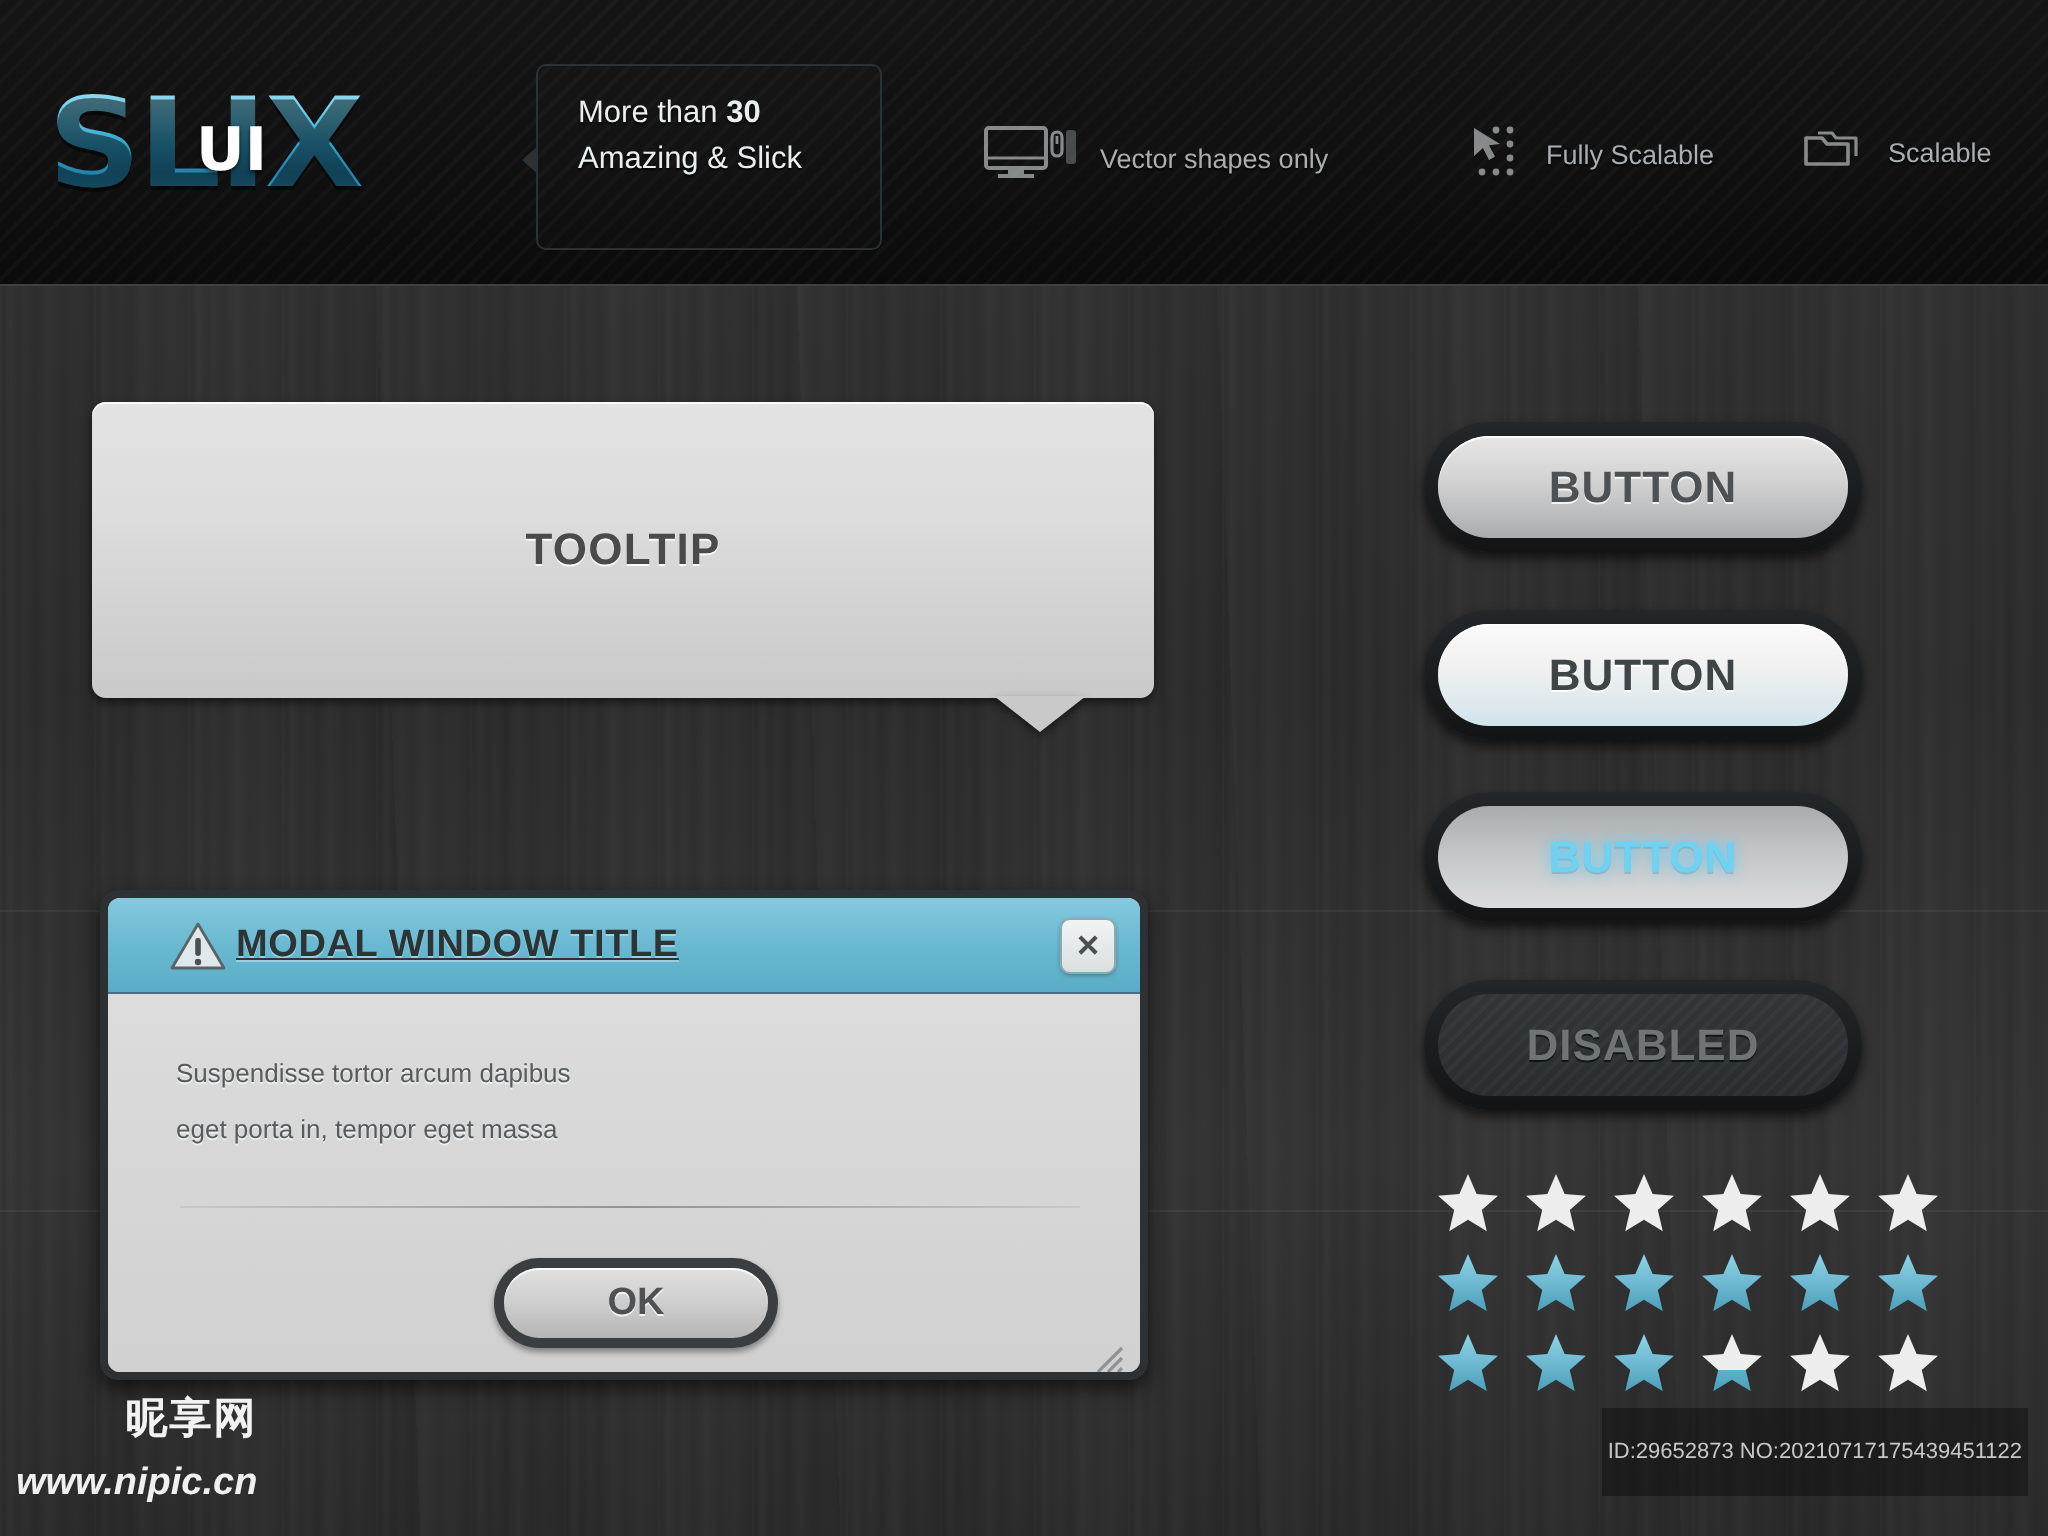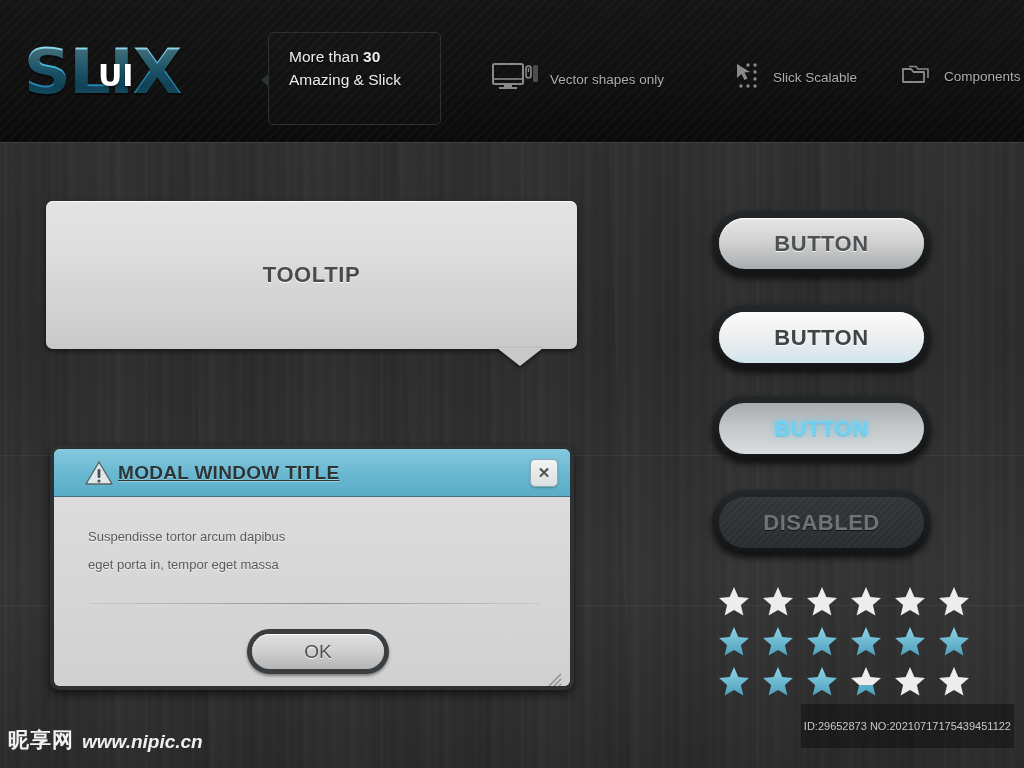--- a/index.html
+++ b/index.html
@@ -135,21 +135,21 @@
   #ok-btn {
     position:absolute; left:193px; top:132px; width:142px; height:45px;
     border-radius:23px; background:#3a3e40; padding:5px;
     box-shadow:0 2px 3px rgba(0,0,0,0.4);
     cursor:pointer;
   }
   #ok-inner {
     width:100%; height:100%; border-radius:18px;
     background:linear-gradient(180deg,#e0e0e0 0%,#cfcfcf 48%,#b5b5b5 100%);
     display:flex; align-items:center; justify-content:center;
-    font-size:19px; font-weight:normal; color:#4e5254;
+    font-size:19px; font-weight:bold; color:#4e5254;
     text-shadow:0 1px 0 rgba(255,255,255,0.8);
     box-shadow:inset 0 1px 0 rgba(255,255,255,0.9);
   }
   #resize-grip { position:absolute; right:8px; bottom:6px; width:18px; height:18px; opacity:0.55; }
 
   
   .btn-outer {
     position:absolute; border-radius:36px; padding:7px;
     background:linear-gradient(180deg,#242729 0%,#121415 100%);
     box-shadow:0 3px 6px rgba(0,0,0,0.65);
@@ -173,21 +173,21 @@
       repeating-linear-gradient(135deg, rgba(255,255,255,0.028) 0 2px, rgba(0,0,0,0) 2px 5px),
       linear-gradient(180deg,#333638 0%,#2a2d2f 100%);
     color:#6f7477; text-shadow:0 1px 0 rgba(0,0,0,0.6);
   }
 
   
   .star-row { position:absolute; display:flex; gap:12px; }
   .star { width:32px; height:31px; }
 
   
-  #footer-logo { position:absolute; left:8px; bottom:14px; display:flex; align-items:flex-end; gap:8px; }
+  #footer-logo { position:absolute; left:8px; bottom:14px; display:flex; align-items:flex-end; gap:8px;flex-direction:column; }
   #footer-cn { font-family:"DejaVu Sans", sans-serif; font-size:21px; font-weight:bold;
                color:#f2f2f2; letter-spacing:1px; }
   #footer-url { font-family:Liberation Sans, sans-serif; font-style:italic;
                 font-size:19px; font-weight:bold; color:#f0f0f0; padding-bottom:1px; }
   #footer-id { position:absolute; right:10px; bottom:20px;
                font-size:11px; color:#c8c8c8; background:rgba(0,0,0,0.35); padding:16px 3px;
                font-family:"Liberation Sans", sans-serif; }
 </style>
 </head>
 <body>
@@ -230,31 +230,31 @@
         <path d="M2 2 L2 16 L6.5 12 L9.5 18 L12.5 16.4 L9.5 10.6 L15 10 Z" fill="#cfd3d5"></path>
         <circle cx="20" cy="3" r="1.7" fill="#cfd3d5"></circle>
           <circle cx="20" cy="10" r="1.7" fill="#cfd3d5"></circle>
         <circle cx="20" cy="17" r="1.7" fill="#cfd3d5"></circle>
           <circle cx="13" cy="3" r="1.7" fill="#cfd3d5"></circle>
         <circle cx="20" cy="24" r="1.7" fill="#cfd3d5"></circle>
           <circle cx="13" cy="24" r="1.7" fill="#cfd3d5"></circle>
         <circle cx="6" cy="24" r="1.7" fill="#cfd3d5"></circle>
       </svg>
     </span>
-    <span class="feat-label">Slick Scalable</span>
+    <span class="feat-label">Fully Scalable</span>
   </div>
 
   <div class="feat" style="left:900px">
     <span class="ico">
       <svg width="32" height="24" viewBox="0 0 32 24">
         <path d="M3 20 L3 7 L11 7 L13.5 10 L24 10 L24 20 Z" fill="none" stroke="#cfd3d5" stroke-width="1.8" stroke-linejoin="round"></path>
         <path d="M9 4.5 L16 4.5 L18 7 L28 7 L28 16" fill="none" stroke="#cfd3d5" stroke-width="1.6" stroke-linejoin="round"></path>
       </svg>
     </span>
-    <span class="feat-label">Components</span>
+    <span class="feat-label">Scalable</span>
   </div>
 </div>
 
 <div id="tooltip">
   <span id="tooltip-label">TOOLTIP</span>
 </div>
 <div id="tooltip-tail"></div>
 
 <div id="modal">
   <div id="modal-inner">

